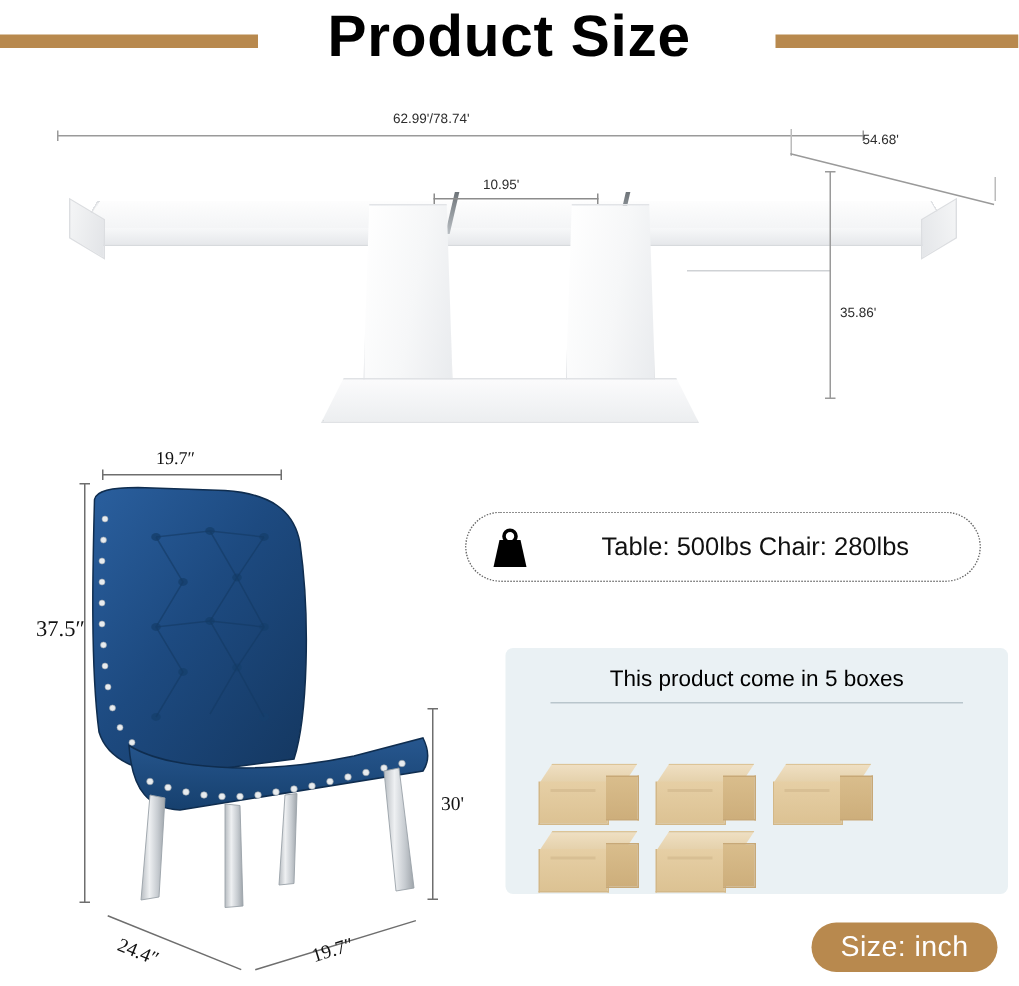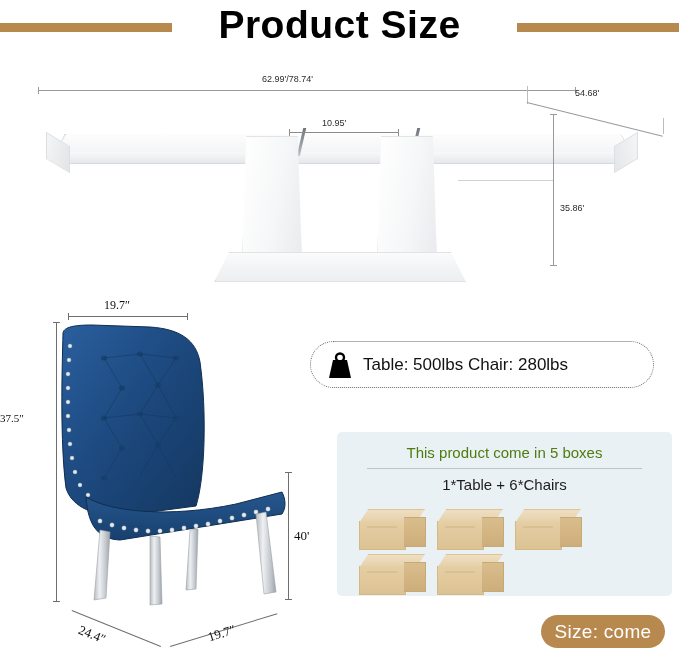--- a/index.html
+++ b/index.html
@@ -100,46 +100,46 @@
   .chair-fig{position:absolute;left:0;top:292px;width:320px;height:365px;font-family:Liberation Serif, serif;}
 
   .c-top-line{position:absolute;left:68px;top:24px;width:120px;height:1px;background:#6e6e6e;}
   .c-top-line .cap-l{position:absolute;left:0;top:-3px;width:1px;height:7px;background:#6e6e6e;}
   .c-top-line .cap-r{position:absolute;right:0;top:-3px;width:1px;height:7px;background:#6e6e6e;}
   .lbl-cw{position:absolute;left:104px;top:6px;font-size:12px;}
 
   .c-left-line{position:absolute;left:56px;top:30px;width:1px;height:280px;background:#6e6e6e;}
   .c-left-line .cap-t{position:absolute;left:-3px;top:0;width:7px;height:1px;background:#6e6e6e;}
   .c-left-line .cap-b{position:absolute;left:-3px;bottom:0;width:7px;height:1px;background:#6e6e6e;}
-  .lbl-ch{position:absolute;left:0;top:120px;font-size:11px;}
+  .lbl-ch{position:absolute;left:24px;top:120px;font-size:15px;}
 
   .c-right-line{position:absolute;left:288px;top:180px;width:1px;height:128px;background:#6e6e6e;}
   .c-right-line .cap-t{position:absolute;left:-3px;top:0;width:7px;height:1px;background:#6e6e6e;}
   .c-right-line .cap-b{position:absolute;left:-3px;bottom:0;width:7px;height:1px;background:#6e6e6e;}
   .lbl-seat{position:absolute;left:294px;top:236px;font-size:13px;}
 
   .c-d-line{position:absolute;left:72px;top:318px;width:96px;height:1px;background:#6e6e6e;transform:rotate(22deg);transform-origin:0 0;}
   .lbl-cd{position:absolute;left:82px;top:330px;font-size:13px;transform:rotate(22deg);transform-origin:0 0;}
   .c-b-line{position:absolute;left:170px;top:354px;width:112px;height:1px;background:#6e6e6e;transform:rotate(-17deg);transform-origin:0 0;}
   .lbl-cb{position:absolute;left:206px;top:338px;font-size:13px;transform:rotate(-17deg);transform-origin:0 0;}
 
   
   .weight-box{
     position:absolute;left:310px;top:341px;width:344px;height:47px;
     border:1.6px dotted #6a6a6a;border-radius:24px;background:#fff;
     display:flex;align-items:center;gap:10px;padding:0 16px;box-sizing:border-box;
   }
-  .weight-text{font-size:17px;color:#111;white-space:nowrap;}
+  .weight-text{font-size:17px;color:#111;white-space:nowrap;margin-left:38px;}
 
   
   .boxes-panel{
     position:absolute;left:337px;top:432px;width:335px;height:164px;
     background:#eaf1f4;border-radius:5px;padding:8px 14px;box-sizing:border-box;
   }
-  .boxes-title{text-align:center;font-size:15px;color:#4d7c0f;margin:4px 0 0;}
+  .boxes-title{text-align:center;font-size:15px;color:#000000;margin:4px 0 0;}
   .boxes-rule{height:1px;background:#b9c6cc;margin:7px 16px 0;}
   .boxes-sub{text-align:center;font-size:15px;color:#1c1c1c;margin-top:7px;}
   .box-grid{position:absolute;left:22px;top:77px;width:300px;}
   .box-row{display:flex;gap:12px;margin-bottom:5px;}
   .carton{position:relative;width:66px;height:40px;}
   .carton .lid{
     position:absolute;left:0;top:0;width:66px;height:13px;
     background:linear-gradient(#efdfc2,#e3cfa8);
     clip-path:polygon(14% 0,100% 0,86% 100%,0 100%);
     border-top:1px solid #dcc497;
@@ -224,21 +224,21 @@
     <div class="c-left-line">
       <span class="cap-t"></span>
       <span class="cap-b"></span>
     </div>
     <div class="lbl-ch">37.5″</div>
 
     <div class="c-right-line">
       <span class="cap-t"></span>
       <span class="cap-b"></span>
     </div>
-    <div class="lbl-seat">40'</div>
+    <div class="lbl-seat">30'</div>
 
     <div class="c-d-line"></div>
     <div class="lbl-cd">24.4″</div>
     <div class="c-b-line"></div>
     <div class="lbl-cb">19.7″</div>
 
     <svg viewBox="0 0 320 365" width="320" height="365" style="position:absolute;left:0;top:0;">
       <defs>
         <linearGradient id="velv" x1="0" y1="0" x2="1" y2="1">
           <stop offset="0%" stop-color="#2a5f9e"></stop>
@@ -332,21 +332,20 @@
     <svg width="26" height="28" viewBox="0 0 26 28">
       <circle cx="13" cy="6.5" r="4" fill="none" stroke="#000" stroke-width="2.4"></circle>
       <path d="M6,9 H20 L24,27 H2 Z" fill="#000"></path>
     </svg>
     <span class="weight-text">Table: 500lbs  Chair: 280lbs</span>
   </div>
 
   <div class="boxes-panel">
     <div class="boxes-title">This product come in 5 boxes</div>
     <div class="boxes-rule"></div>
-    <div class="boxes-sub">1*Table + 6*Chairs</div>
 
     <div class="box-grid">
       <div class="box-row">
         <div class="carton">
           <span class="lid"></span>
           <span class="frontf"></span>
           <span class="sidef"></span>
           <span class="tape"></span>
         </div>
         <div class="carton">
@@ -372,15 +371,15 @@
         <div class="carton">
           <span class="lid"></span>
           <span class="frontf"></span>
           <span class="sidef"></span>
           <span class="tape"></span>
         </div>
       </div>
     </div>
   </div>
 
-  <div class="size-badge">Size: come</div>
+  <div class="size-badge">Size: inch</div>
 
 </div>
 
 </body></html>

